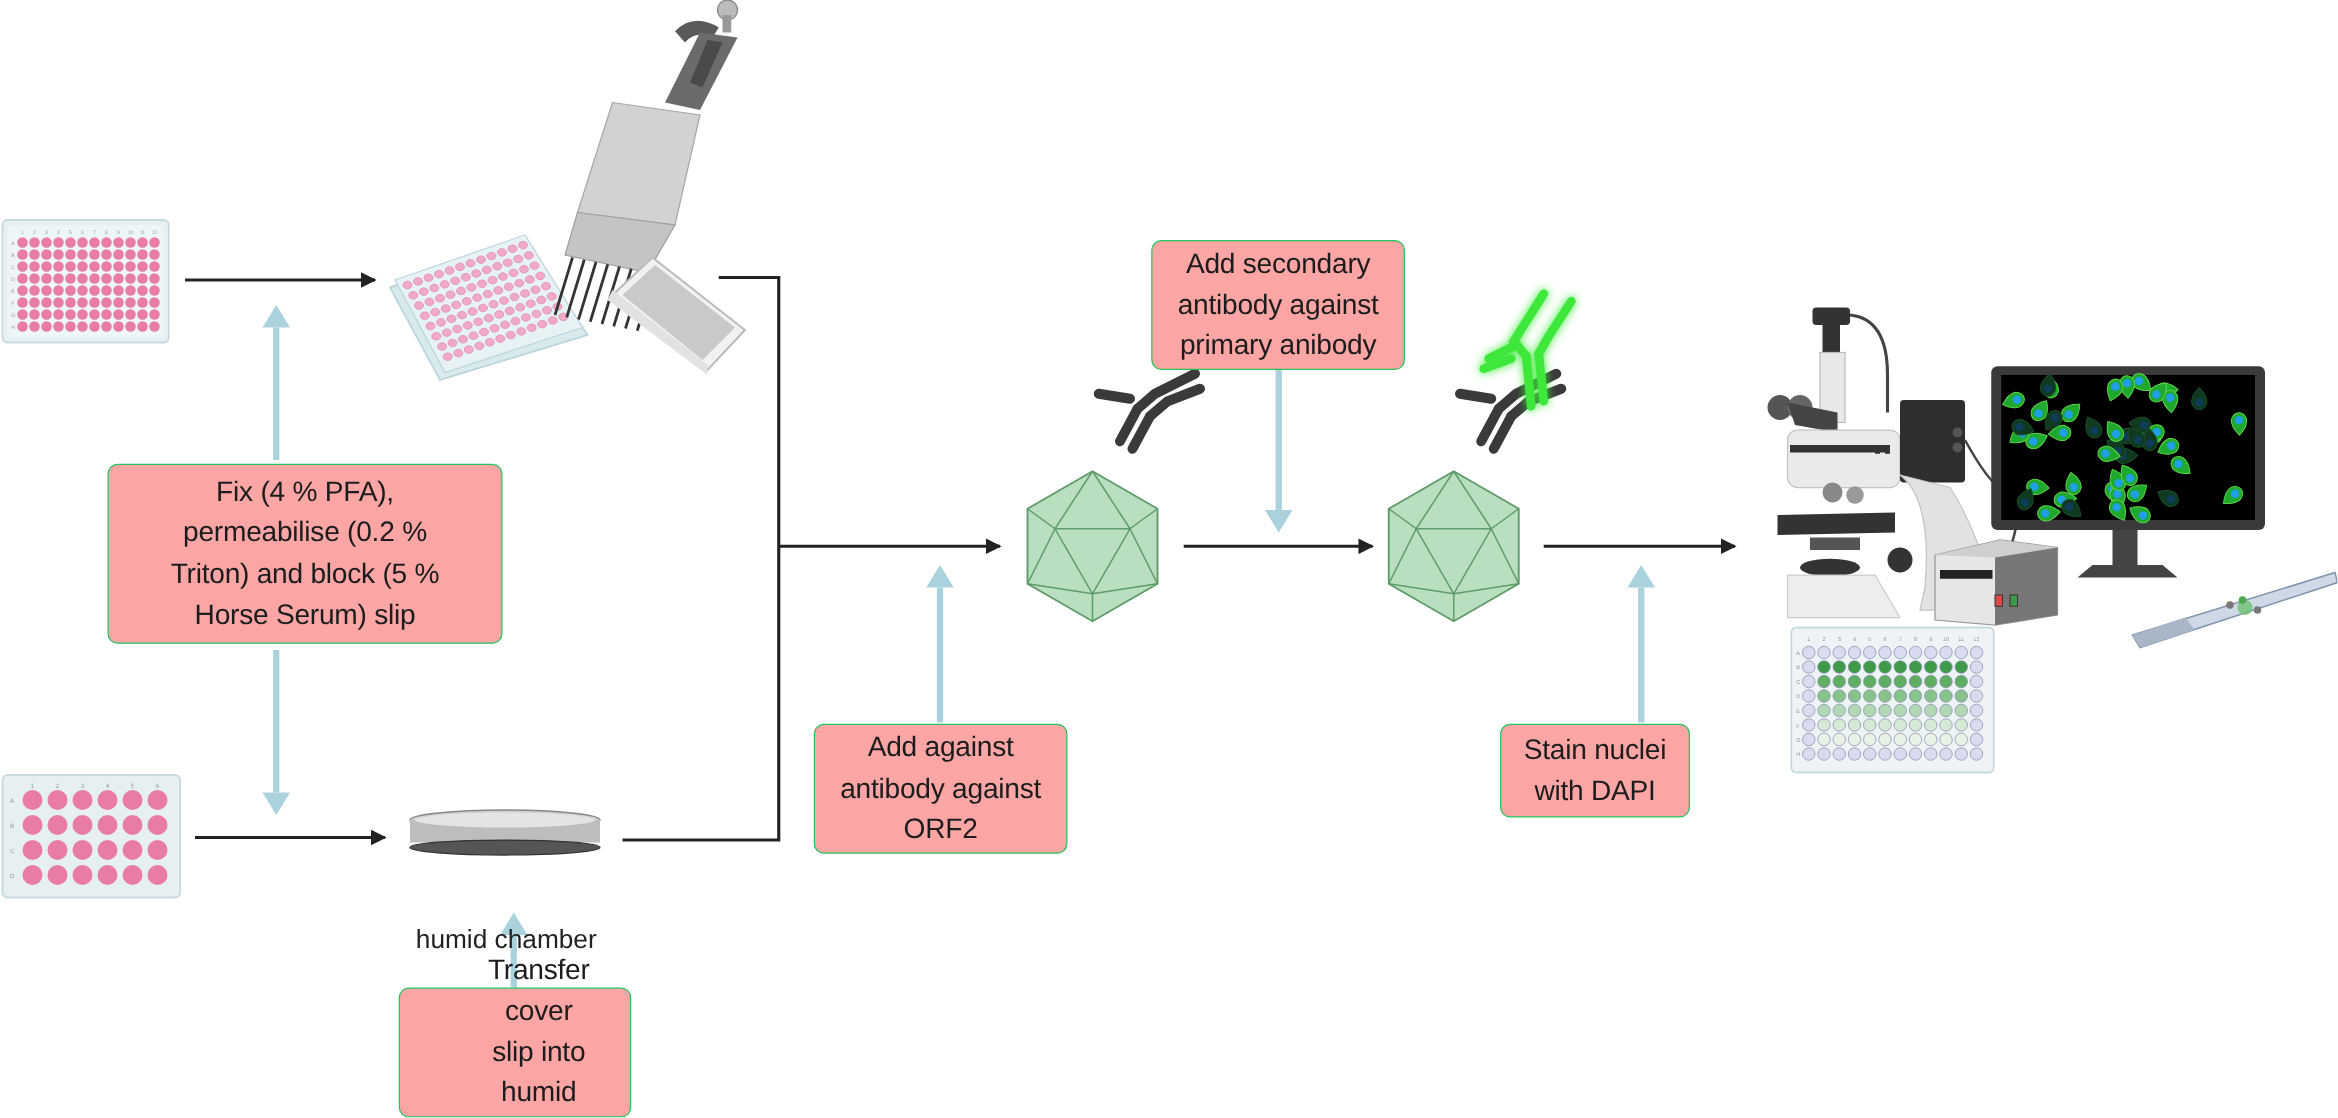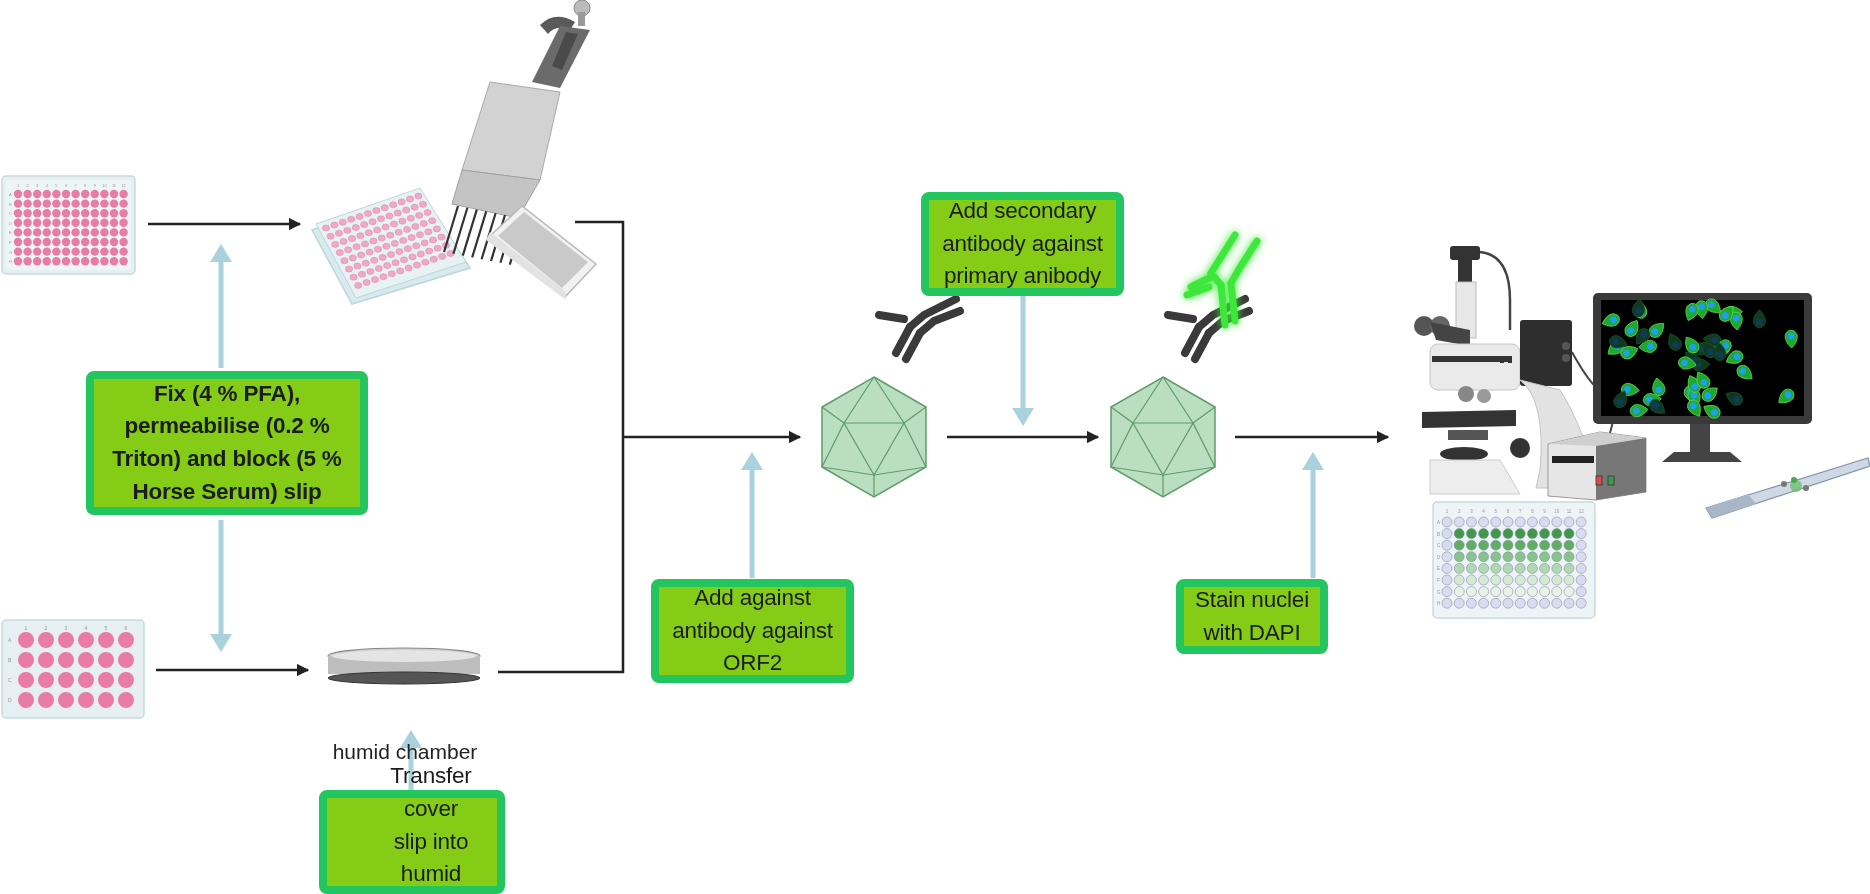--- a/index.html
+++ b/index.html
@@ -1,19 +1,19 @@
 <!DOCTYPE html>
 <html><head>
 <meta charset="utf-8">
 <style>
   html, body { margin:0; padding:0; background:#ffffff; }
   body { width:1870px; height:894px; position:relative; overflow:hidden;
          font-family:"Liberation Sans", sans-serif; color:#1a1a1a; }
   .canvas { position:absolute; left:0; top:0; width:1870px; height:894px; }
-  .stepbox { position:absolute; background:#84cc16; border:8px solid #22c55e;
+  .stepbox { position:absolute; background:#fca5a5; border:1px solid #22c55e;
              border-radius:8px; box-sizing:border-box; display:flex; align-items:center;
              justify-content:center; text-align:center; font-size:22.5px; font-weight:500;
              line-height:1.45; padding:4px 6px; color:#1c1c1c; letter-spacing:-0.2px; }
   .caption { position:absolute; font-size:21px; color:#222; text-align:center;margin-top:44px; }
 </style>
 </head>
 <body>
 
 <svg class="canvas" width="1870" height="894" viewBox="0 0 1870 894" xmlns="http://www.w3.org/2000/svg">
   <defs>
@@ -766,21 +766,21 @@
       <circle cx="1508" cy="603.2" r="5" fill="#d8dcee" stroke="#8a90b0" stroke-width="0.6"></circle>
       <circle cx="1520.2" cy="603.2" r="5" fill="#d8dcee" stroke="#8a90b0" stroke-width="0.6"></circle>
       <circle cx="1532.4" cy="603.2" r="5" fill="#d8dcee" stroke="#8a90b0" stroke-width="0.6"></circle>
       <circle cx="1544.6" cy="603.2" r="5" fill="#d8dcee" stroke="#8a90b0" stroke-width="0.6"></circle>
       <circle cx="1556.8" cy="603.2" r="5" fill="#d8dcee" stroke="#8a90b0" stroke-width="0.6"></circle>
       <circle cx="1569" cy="603.2" r="5" fill="#d8dcee" stroke="#8a90b0" stroke-width="0.6"></circle>
       <circle cx="1581.2" cy="603.2" r="5" fill="#d8dcee" stroke="#8a90b0" stroke-width="0.6"></circle>
     </g>
 </svg>
 
-<div class="stepbox" style="left:86px; top:371px; width:282px; height:144px;font-weight:bold;">
+<div class="stepbox" style="left:86px; top:371px; width:316px; height:144px;">
   <div>
     <div>Fix (4 % PFA),</div>
     <div>permeabilise (0.2 %</div>
     <div>Triton) and block (5 %</div>
     <div>Horse Serum) slip</div>
   </div>
 </div>
 
 <div class="stepbox" style="left:319px; top:790px; width:186px; height:104px;padding-left:44px;">
   <div>
@@ -799,20 +799,20 @@
 </div>
 
 <div class="stepbox" style="left:921px; top:192px; width:203px; height:104px;">
   <div>
     <div>Add secondary</div>
     <div>antibody against</div>
     <div>primary anibody</div>
   </div>
 </div>
 
-<div class="stepbox" style="left:1176px; top:579px; width:152px; height:75px;">
+<div class="stepbox" style="left:1200px; top:579px; width:152px; height:75px;">
   <div>
     <div>Stain nuclei</div>
     <div>with DAPI</div>
   </div>
 </div>
 
 <div class="caption" style="left:320px; top:696px; width:170px;">humid chamber</div>
 
 </body></html>

